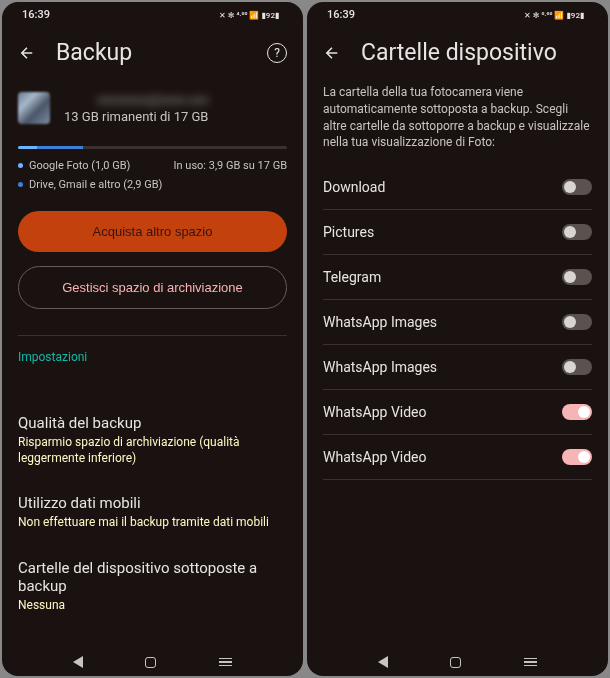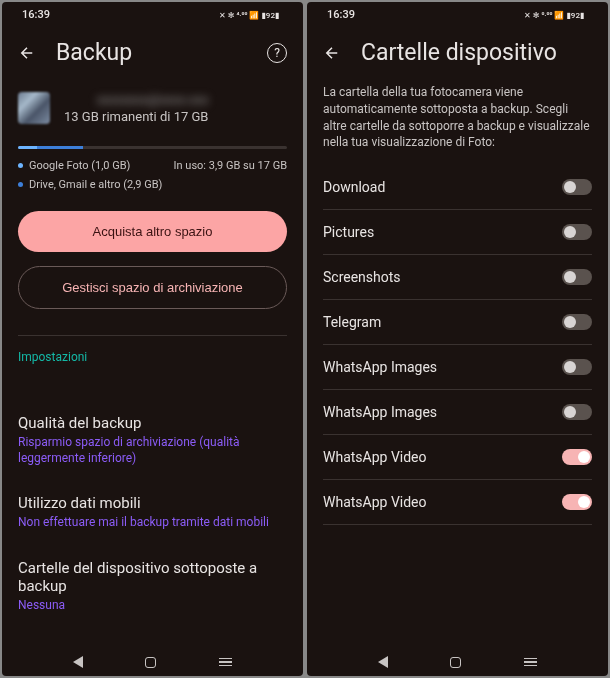--- a/index.html
+++ b/index.html
@@ -9,21 +9,21 @@
   width: 610px;
   height: 678px;
   display: flex;
   gap: 4px;
   padding: 2px;
 }
 .screen {
   flex: 1;
   background: #1a1210;
   color: #e8e4e3;
-  border-radius: 4px;
+  border-radius: 16px;
   overflow: hidden;
   display: flex;
   flex-direction: column;
   position: relative;
 }
 .statusbar {
   display: flex;
   justify-content: space-between;
   align-items: center;
   padding: 6px 20px 4px;
@@ -48,27 +48,27 @@
 .account-storage { font-size: 13px; color: #c8c4c3; }
 .progress-bar { height: 3px; background: #3a3230; border-radius: 2px; margin: 12px 0 10px; position: relative; overflow: hidden; }
 .progress-seg1 { position: absolute; left: 0; top: 0; height: 100%; width: 7%; background: #6db4ff; }
 .progress-seg2 { position: absolute; left: 7%; top: 0; height: 100%; width: 17%; background: #3d7fd9; }
 .usage-row { display: flex; justify-content: space-between; font-size: 11px; color: #c8c4c3; margin-bottom: 6px; }
 .usage-item { display: flex; align-items: center; gap: 6px; text-align: center; }
 .dot { width: 5px; height: 5px; border-radius: 50%; }
 .dot-light { background: #6db4ff; }
 .dot-dark { background: #3d7fd9; }
 .btn { width: 100%; padding: 13px; border-radius: 26px; font-size: 13px; font-weight: 500; text-align: center; margin-top: 14px; border: none; }
-.btn-primary { background: #fca5a5; color: #3a1212; }
+.btn-primary { background: #c2410c; color: #3a1212; }
 .btn-secondary { background: transparent; color: #f7b4b4; border: 1px solid #6a5a58; }
 .divider { height: 1px; background: #3a3230; margin: 26px 0 14px; }
 .section-label { font-size: 12px; color: #14b8a6; margin-bottom: 36px; }
 .setting-item { padding: 14px 0; }
 .setting-title { font-size: 15px; color: #e8e4e3; margin-bottom: 3px; }
-.setting-sub { font-size: 12px; color: #8b5cf6; line-height: 1.3; }
+.setting-sub { font-size: 12px; color: #fef9c3; line-height: 1.3; }
 .desc-text { font-size: 12px; color: #c8c4c3; line-height: 1.4; padding: 10px 0 14px; }
 .folder-row {
   display: flex;
   justify-content: space-between;
   align-items: center;
   padding: 14px 0;
   border-bottom: 1px solid #3a3230;
 }
 .folder-name { font-size: 14px; }
 .toggle {
@@ -187,24 +187,20 @@
     <div id="folders-list">
         <div class="folder-row">
           <span class="folder-name">Download</span>
           <div class="toggle "></div>
         </div>
         <div class="folder-row">
           <span class="folder-name">Pictures</span>
           <div class="toggle "></div>
         </div>
         <div class="folder-row">
-          <span class="folder-name">Screenshots</span>
-          <div class="toggle "></div>
-        </div>
-        <div class="folder-row">
           <span class="folder-name">Telegram</span>
           <div class="toggle "></div>
         </div>
         <div class="folder-row">
           <span class="folder-name">WhatsApp Images</span>
           <div class="toggle "></div>
         </div>
         <div class="folder-row">
           <span class="folder-name">WhatsApp Images</span>
           <div class="toggle "></div>

